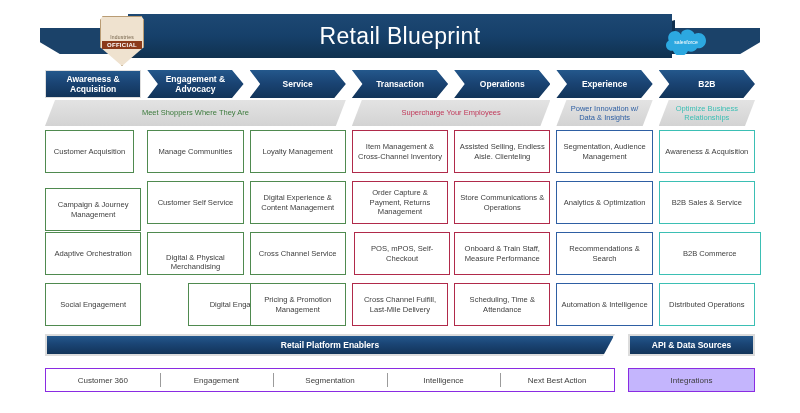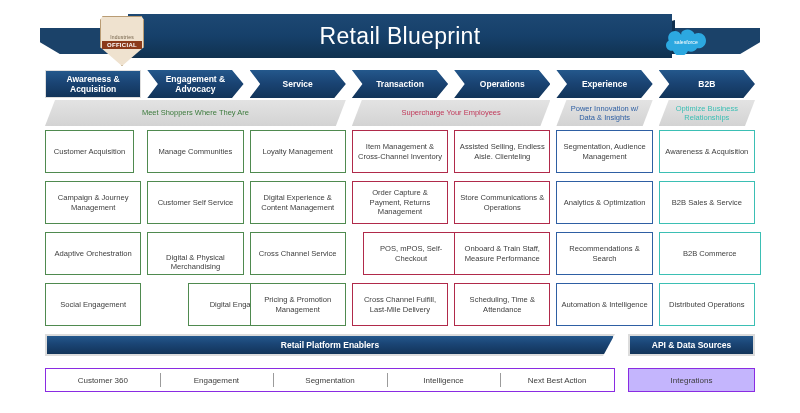--- a/index.html
+++ b/index.html
@@ -291,21 +291,21 @@
     </div>
     <div class="ribbon" style="left: 613.714px; width: 96.2857px; color: rgb(59, 191, 180);">
       <span>Optimize Business Relationships</span>
     </div>
   </div>
 
 <div class="grid">
     <div class="card" style="left: 0px; top: 0px; width: 89px; height: 43px; border-color: rgb(79, 138, 79);">
       <span>Customer Acquisition</span>
     </div>
-    <div class="card" style="left: 0px; top: 51px; width: 96.2857px; height: 43px; border-color: rgb(79, 138, 79);">
+    <div class="card" style="left: 0px; top: 58px; width: 96.2857px; height: 43px; border-color: rgb(79, 138, 79);">
       <span>Campaign &amp; Journey Management</span>
     </div>
     <div class="card" style="left: 0px; top: 102px; width: 96.2857px; height: 43px; border-color: rgb(79, 138, 79);">
       <span>Adaptive Orchestration</span>
     </div>
     <div class="card" style="left: 0px; top: 153px; width: 96.2857px; height: 43px; border-color: rgb(79, 138, 79);">
       <span>Social Engagement</span>
     </div>
     <div class="card" style="left: 102.286px; top: 0px; width: 96.2857px; height: 43px; border-color: rgb(79, 138, 79);">
       <span>Manage Communities</span>
@@ -330,21 +330,21 @@
     </div>
     <div class="card" style="left: 204.571px; top: 153px; width: 96.2857px; height: 43px; border-color: rgb(79, 138, 79);">
       <span>Pricing &amp; Promotion Management</span>
     </div>
     <div class="card" style="left: 306.857px; top: 0px; width: 96.2857px; height: 43px; border-color: rgb(176, 42, 74);">
       <span>Item Management &amp; Cross-Channel Inventory</span>
     </div>
     <div class="card" style="left: 306.857px; top: 51px; width: 96.2857px; height: 43px; border-color: rgb(176, 42, 74);">
       <span>Order Capture &amp; Payment, Returns Management</span>
     </div>
-    <div class="card" style="left: 318px; top: 102px; width: 96.2857px; height: 43px; border-color: rgb(176, 42, 74);">
+    <div class="card" style="left: 309px; top: 102px; width: 96.2857px; height: 43px; border-color: rgb(176, 42, 74);">
       <span>POS, mPOS, Self-Checkout</span>
     </div>
     <div class="card" style="left: 306.857px; top: 153px; width: 96.2857px; height: 43px; border-color: rgb(176, 42, 74);">
       <span>Cross Channel Fulfill, Last-Mile Delivery</span>
     </div>
     <div class="card" style="left: 409.143px; top: 0px; width: 96.2857px; height: 43px; border-color: rgb(176, 42, 74);">
       <span>Assisted Selling, Endless Aisle. Clienteling</span>
     </div>
     <div class="card" style="left: 409.143px; top: 51px; width: 96.2857px; height: 43px; border-color: rgb(176, 42, 74);">
       <span>Store Communications &amp; Operations</span>

